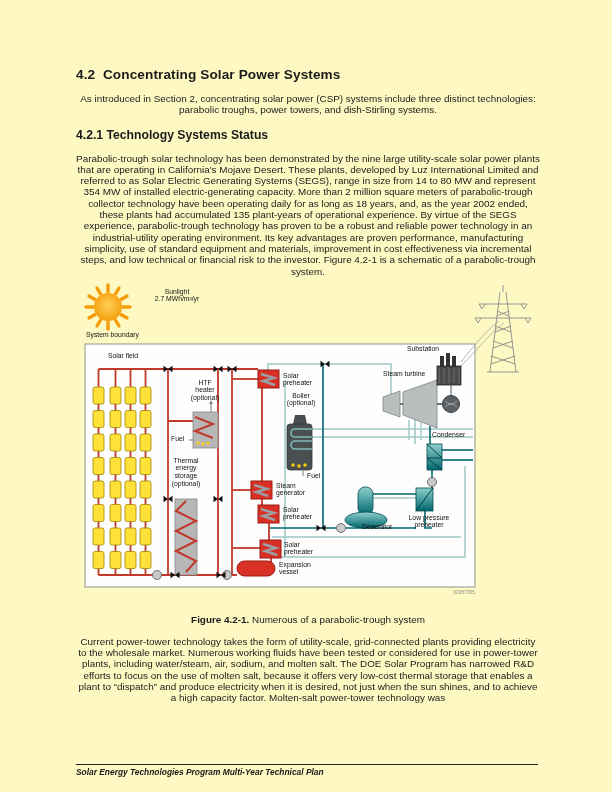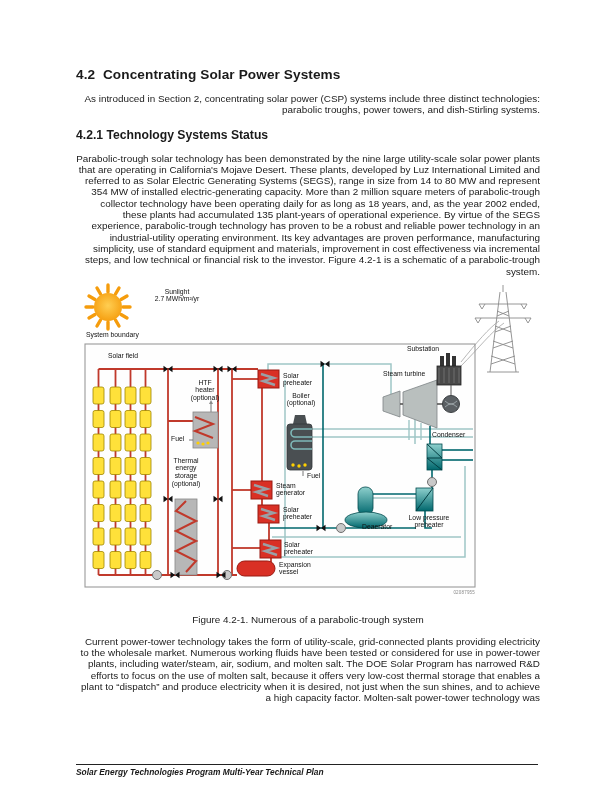--- a/index.html
+++ b/index.html
@@ -1,28 +1,28 @@
 <!DOCTYPE html>
 <html><head>
 <meta charset="utf-8">
 <style>
   html,body{margin:0;padding:0;background:#e8e8e8;}
-  .page{position:relative;width:612px;height:792px;background:#ffffff;margin:0 auto;
+  .page{position:relative;width:612px;height:792px;background:#fef9c3;margin:0 auto;
         font-family:"Liberation Sans",sans-serif;color:#1a1a1a;overflow:hidden;}
   .content{padding:67px 72px 0 76px;}
   h1.sec{font-size:13.6px;font-weight:bold;margin:0;white-space:pre-wrap;letter-spacing:0.1px;}
   h2.subsec{font-size:12.2px;font-weight:bold;margin:12px 0 0 0;}
-  p.body{font-size:9.9px;line-height:11.3px;margin:11px 0 0 0;text-align:right;}
+  p.body{font-size:9.9px;line-height:11.3px;margin:11px 0 0 0;text-align:center;}
   .figwrap{position:relative;width:470px;height:328px;margin:3px 0 0 -1px;font-size:6.8px;}
   .lbl{position:absolute;font-size:6.8px;line-height:7.6px;white-space:pre-line;color:#111;}
   .c{text-align:center;}
   .r{text-align:right;}
   .code{font-size:4.5px;color:#8a8a8a;letter-spacing:0.2px;}
   .caption{font-size:9.9px;text-align:center;margin:6px 0 0 0;}
-  .caption b{font-weight:normal;}
+  .caption b{font-weight:bold;}
   .footer{position:absolute;top:764px;left:76px;right:74px;border-top:1.4px solid #222;}
   .footer-text{font-size:8.4px;font-weight:bold;font-style:italic;margin-top:2px;}
   .pageno{text-align:center;font-size:10px;margin-top:15px;}
 </style>
 </head>
 <body>
 
 <div class="page">
   <div class="content">
 

